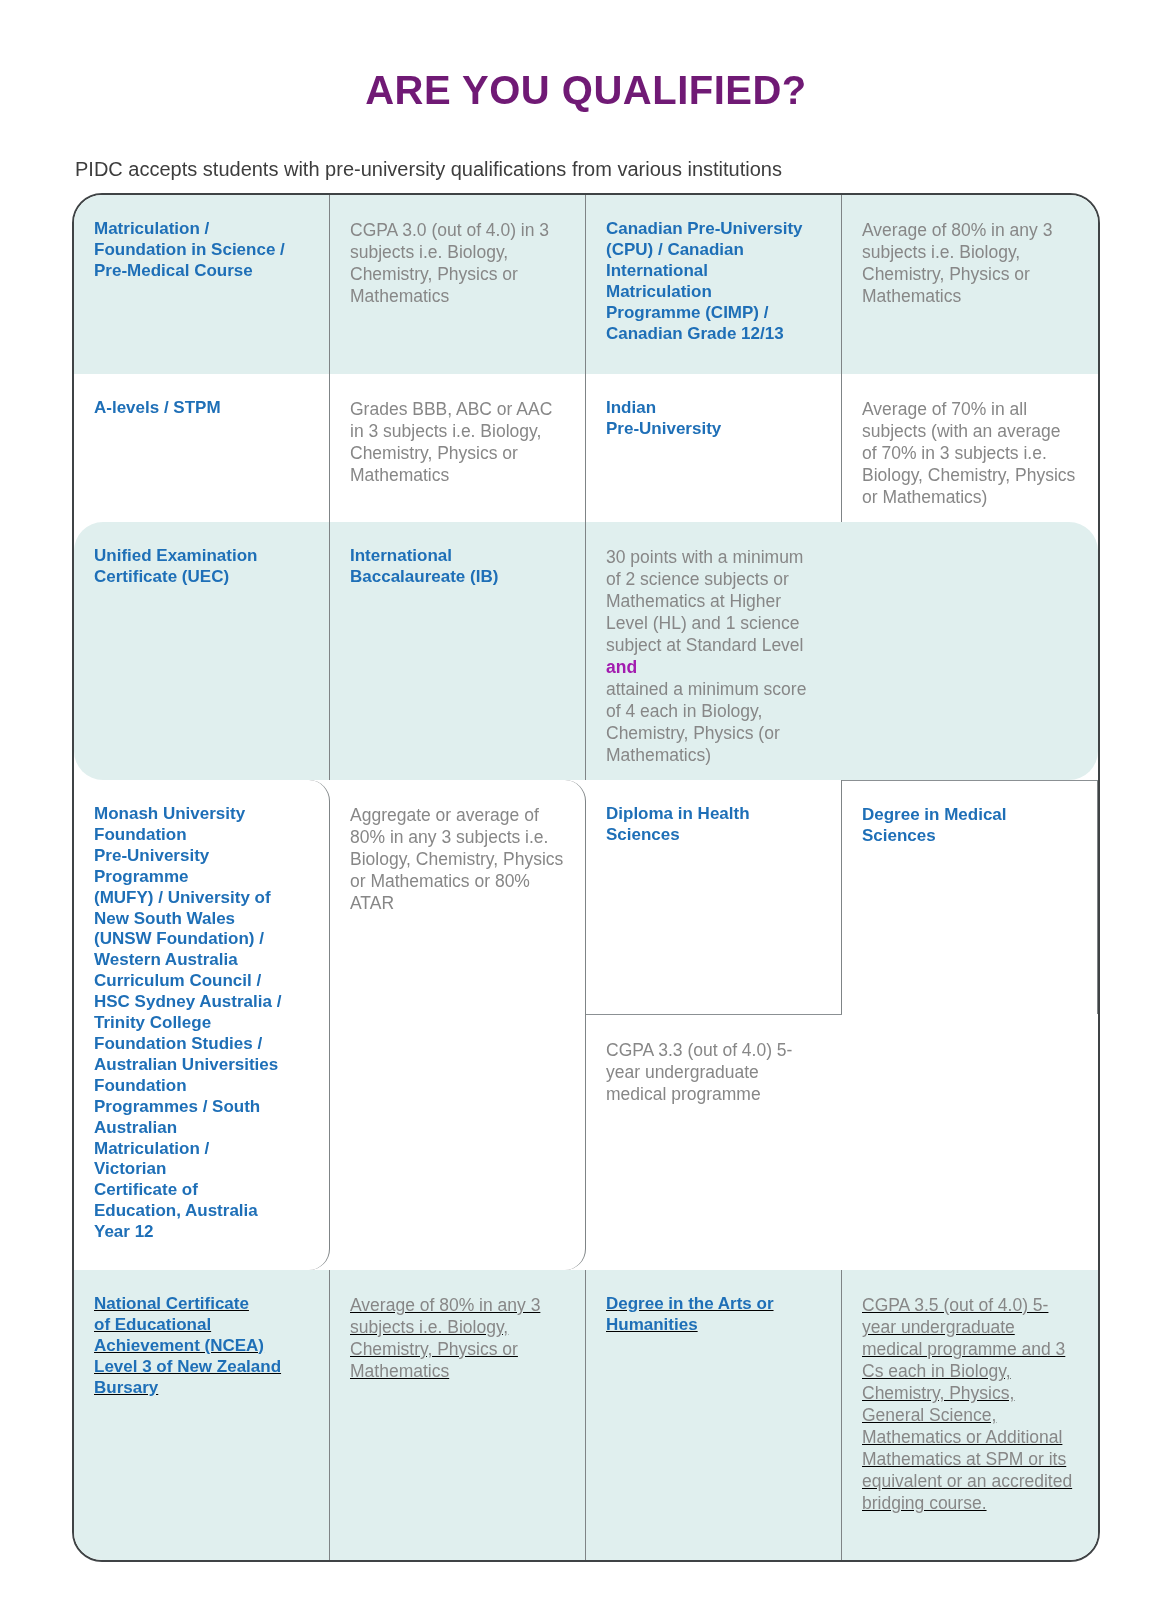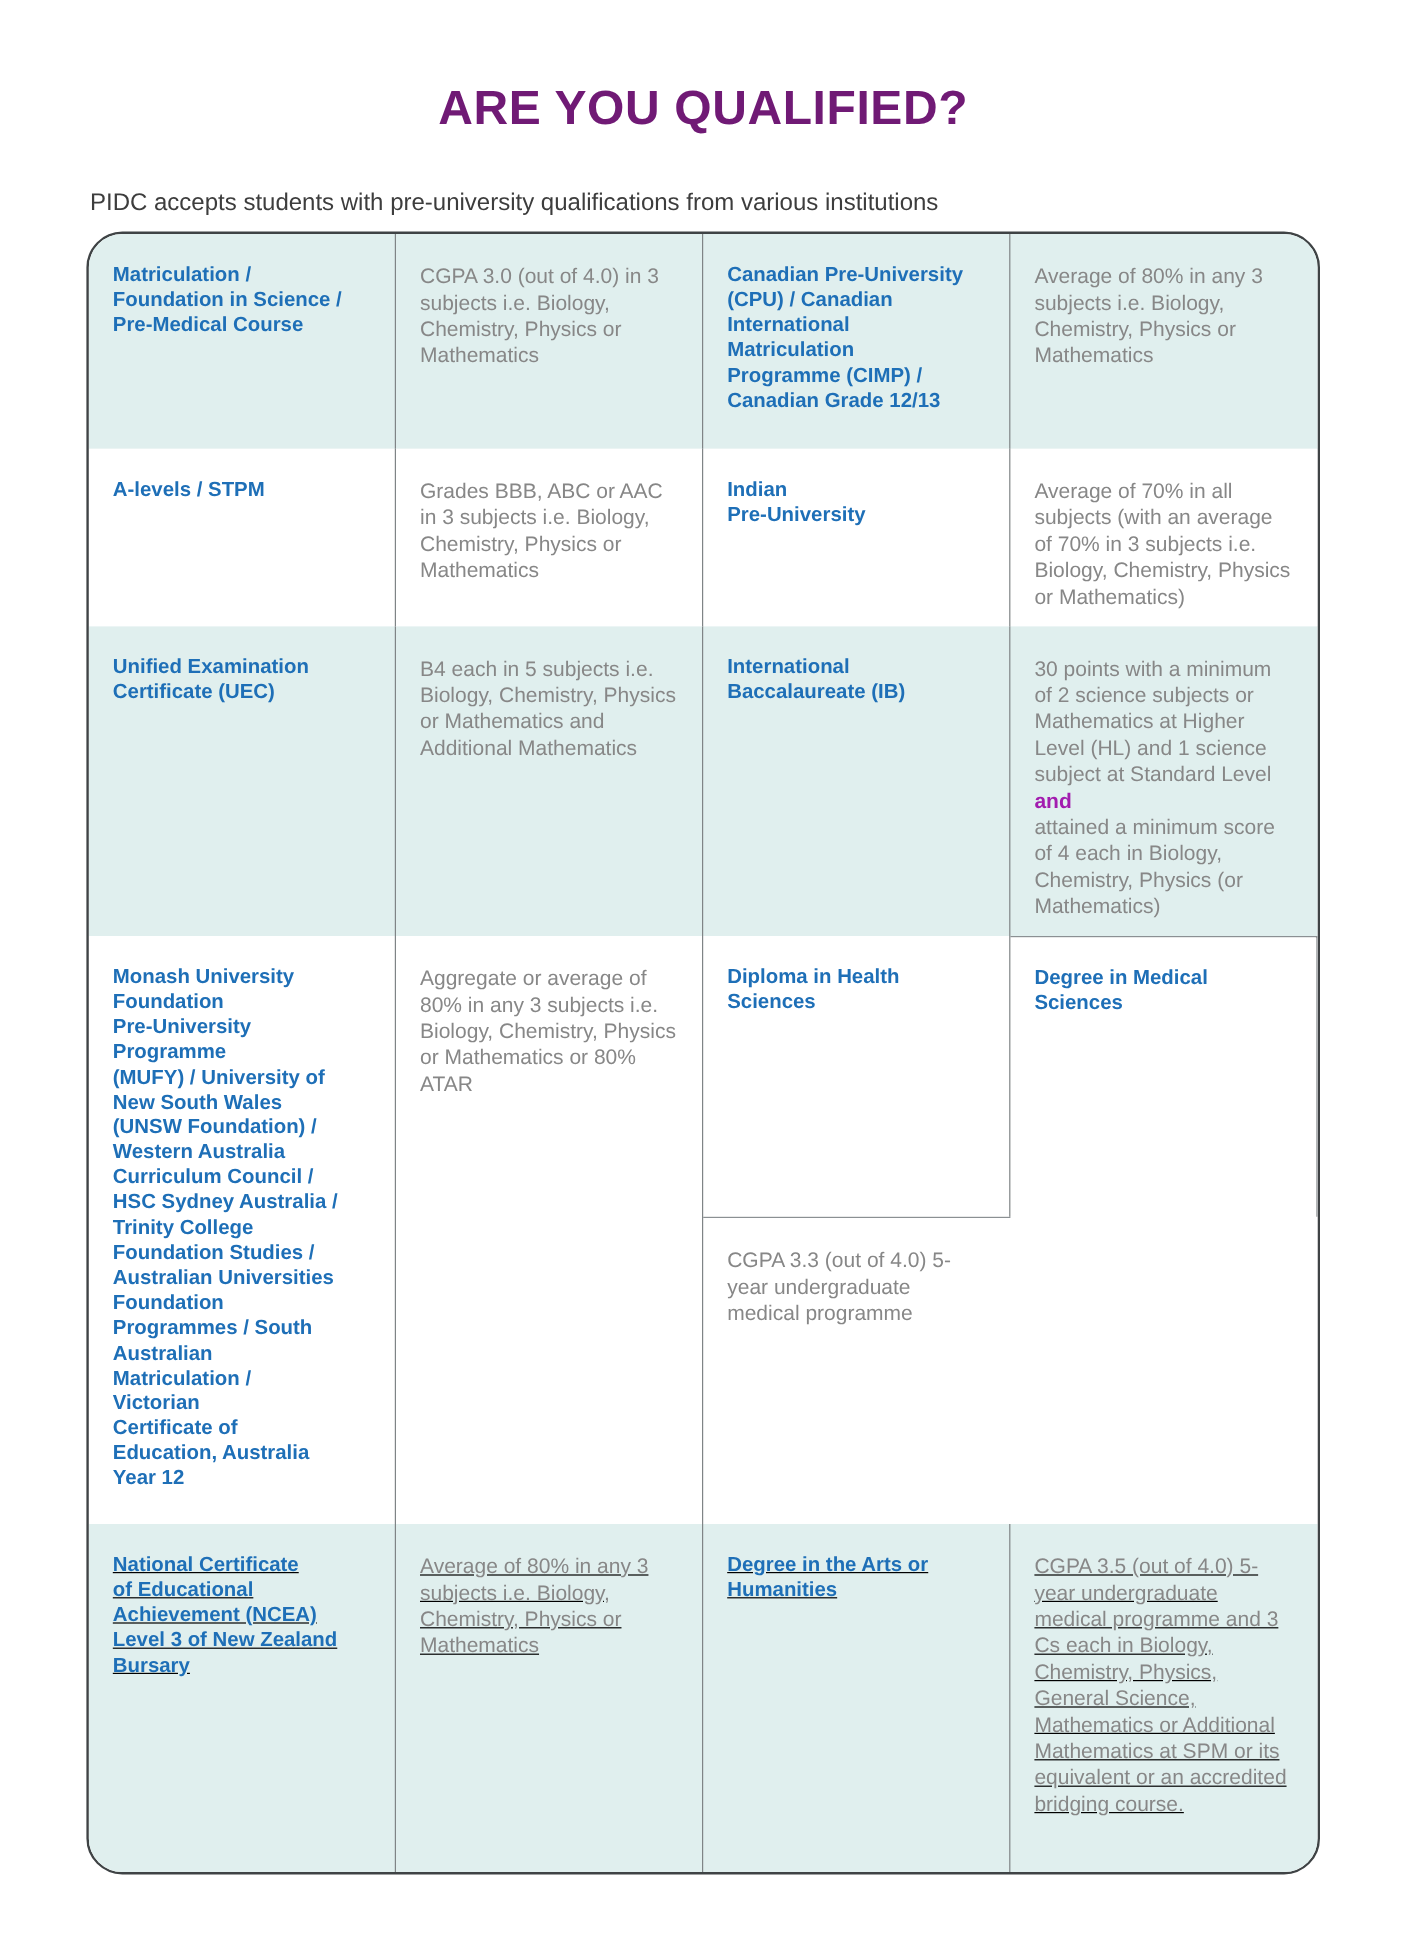--- a/index.html
+++ b/index.html
@@ -47,30 +47,30 @@
     background: #ffffff;
   }
   .t-row {
     display: grid;
     grid-template-columns: 256px 256px 256px 256px;
   }
   .t-row.teal { background: #e0efee; }
   .t-row.white { background: #ffffff; }
   .t-row.r0 { height: 179px; }
   .t-row.r1 { height: 148px; }
-  .t-row.r2 { height: 258px; }
+  .t-row.r2 { height: 258px; border-radius: 29px; }
   .t-row.r3 { height: 490px; grid-template-rows: 234px 256px; }
   .t-row.r4 { height: 290px; text-decoration: underline; }
   .cell {
     padding: 24px 20px 10px 20px;
     box-sizing: border-box;
     overflow: hidden;
   }
   .cell.vline { border-right: 1.5px solid #7f8486; }
-  .span2 { grid-row: 1 / span 2; }
+  .span2 { grid-row: 1 / span 2; border-radius: 21px; }
   .subline { border-top: 1.5px solid #8b9093; }
   .qname {
     font-size: 17px;
     font-weight: bold;
     line-height: 1.23;
     color: #1e6fb7;
     white-space: pre-line;
   }
   .req {
     font-size: 17.5px;
@@ -126,23 +126,20 @@
       </div>
       <div class="cell">
         <div class="req">Average of 70% in all subjects (with an average of 70% in 3 subjects i.e. Biology, Chemistry, Physics or Mathematics)</div>
       </div>
     </div>
 
     <div class="t-row r2 teal">
       <div class="cell vline">
         <div class="qname">Unified Examination
 Certificate (UEC)</div>
-      </div>
-      <div class="cell vline">
-        <div class="req">B4 each in 5 subjects i.e. Biology, Chemistry, Physics or Mathematics and Additional Mathematics</div>
       </div>
       <div class="cell vline">
         <div class="qname">International
 Baccalaureate (IB)</div>
       </div>
       <div class="cell">
         <div class="req"><span>30 points with a minimum of 2 science subjects or Mathematics at Higher Level (HL) and 1 science subject at Standard Level
 </span><b>and</b><span>
 attained a minimum score of 4 each in Biology, Chemistry, Physics (or Mathematics)</span></div>
       </div>

